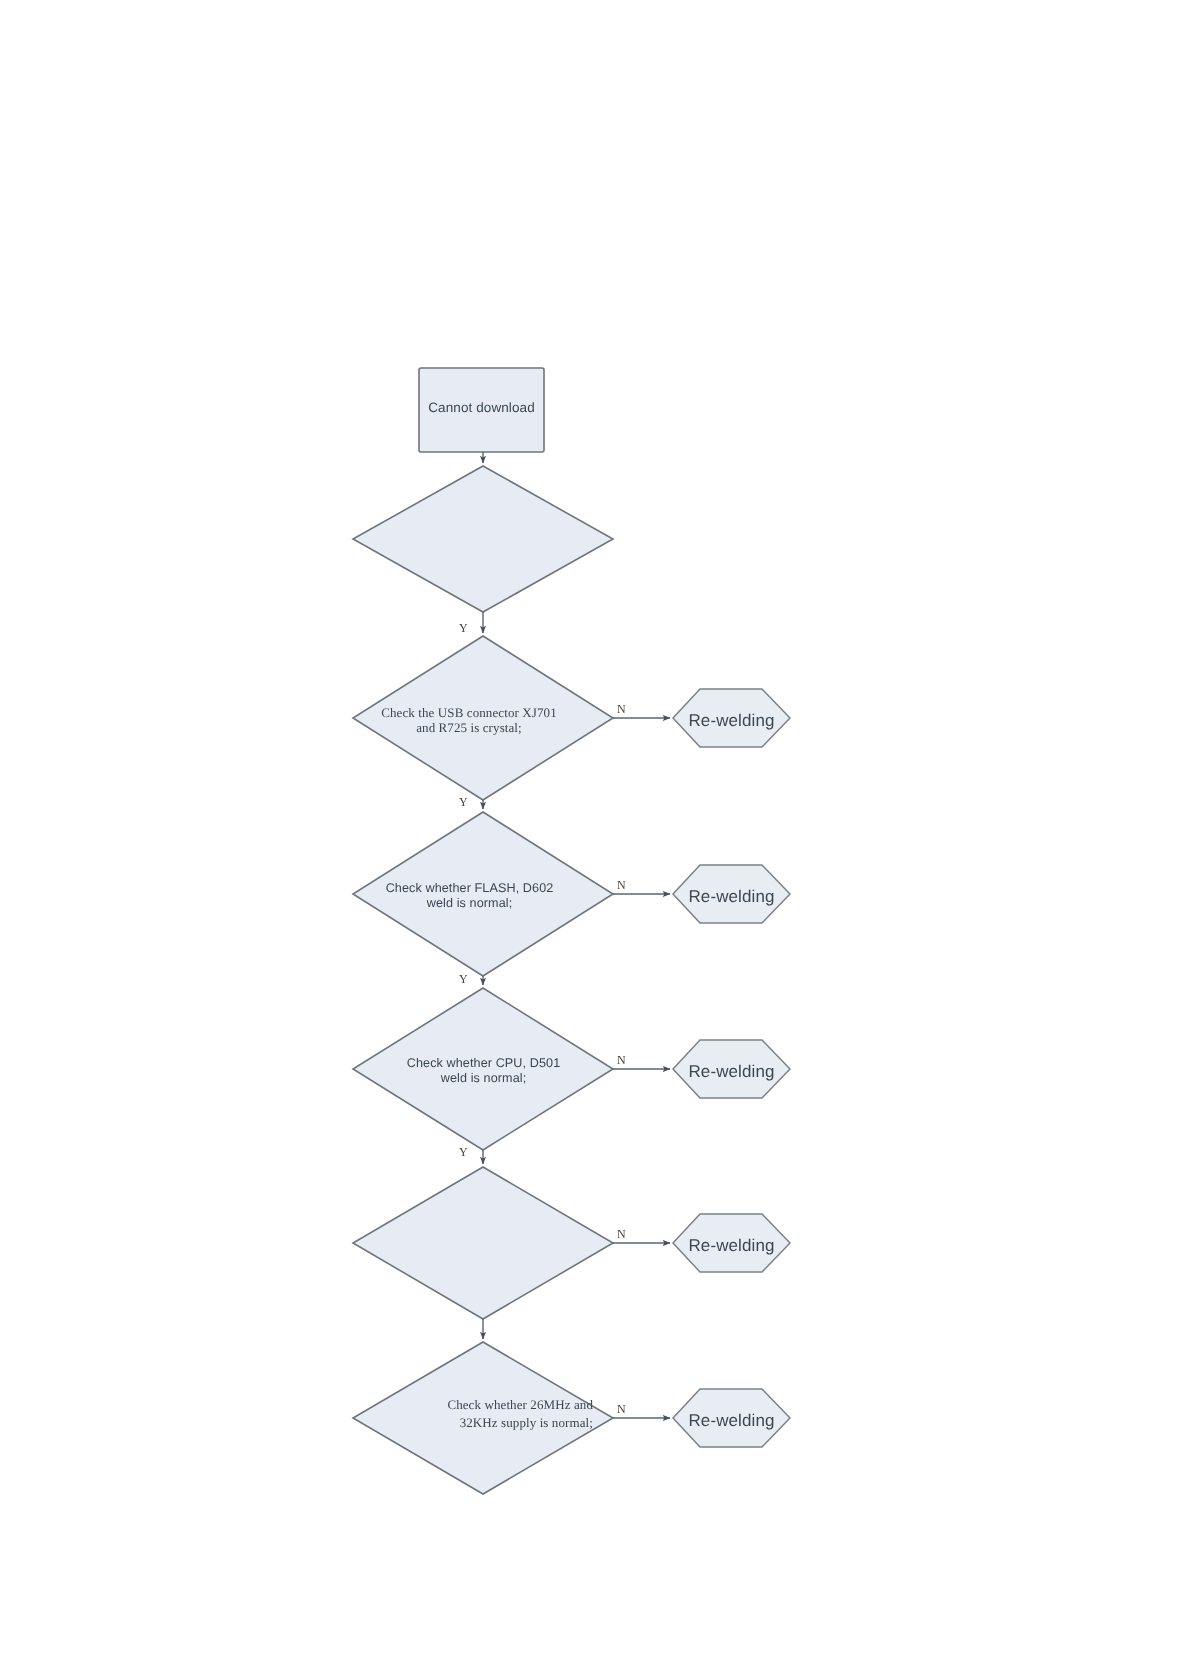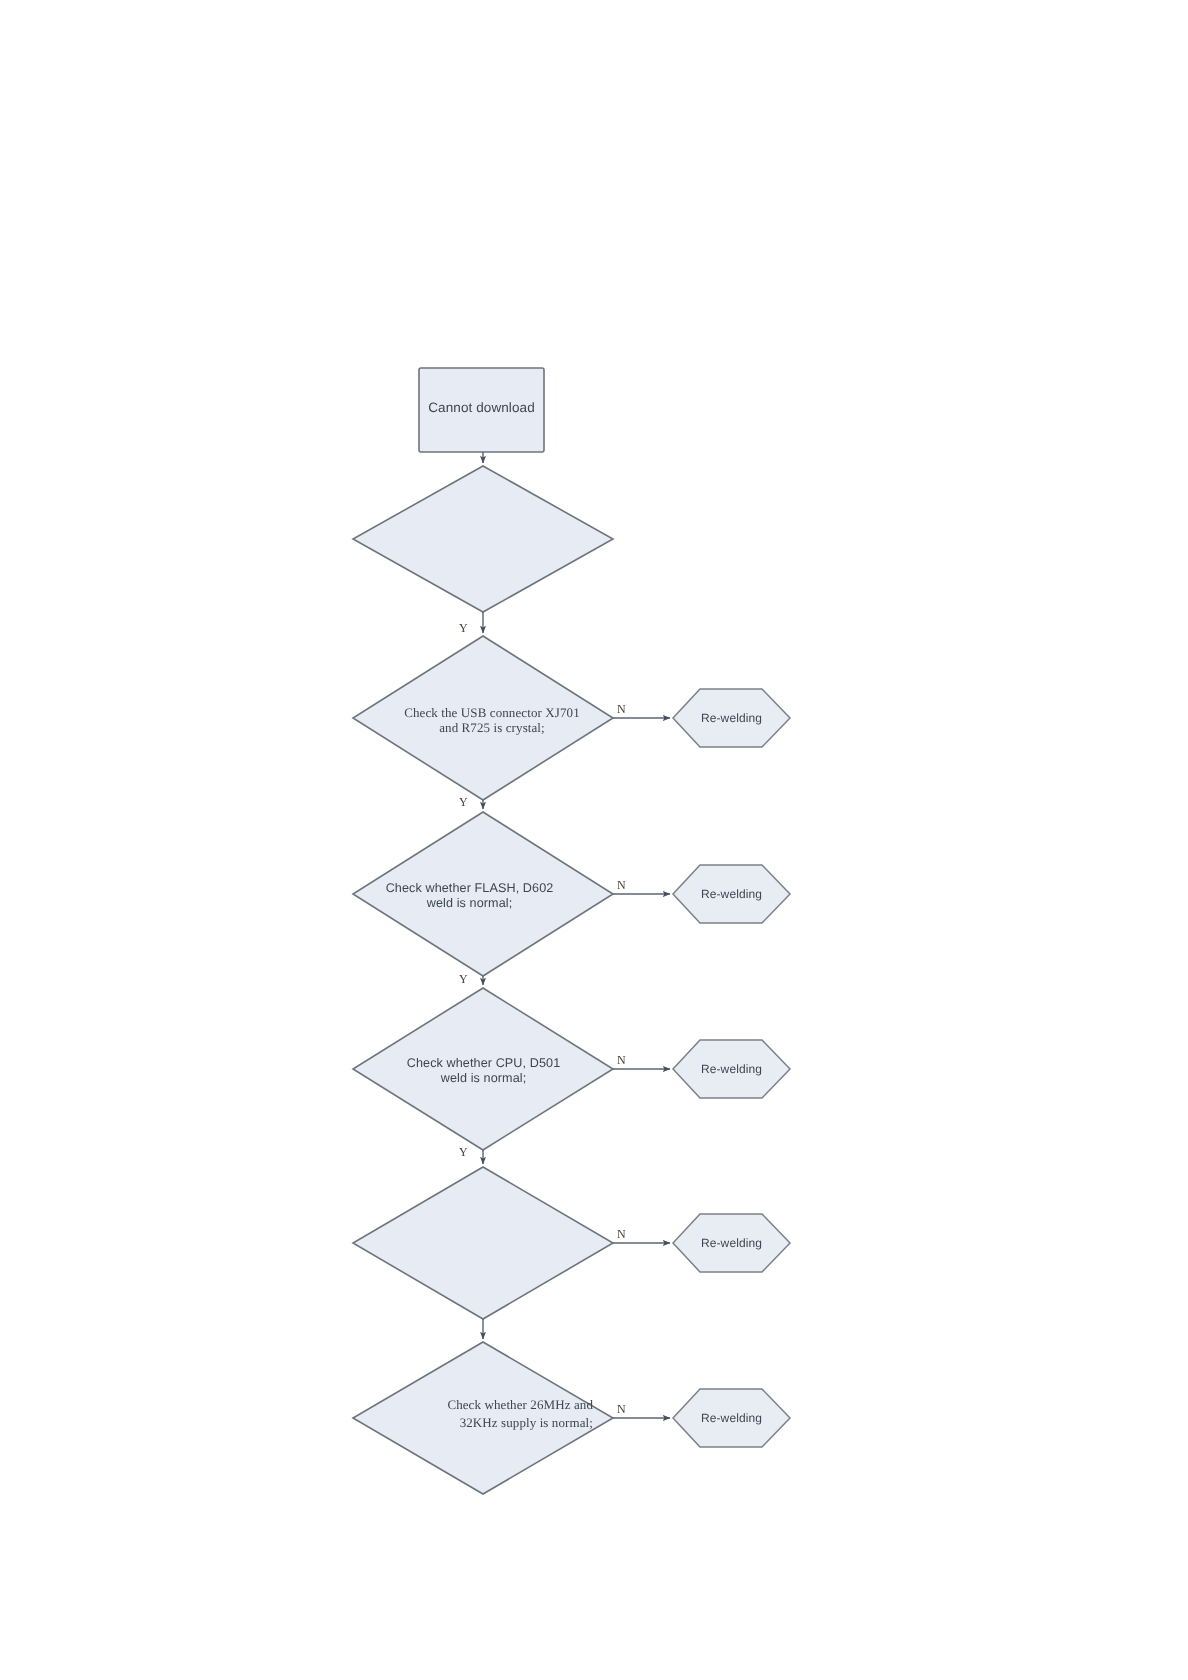--- a/index.html
+++ b/index.html
@@ -44,21 +44,21 @@
   }
   .lbl-diamond-sans {
     font-size: 12.6px;
     font-family: "Liberation Sans", sans-serif;
   }
   .lbl-diamond-serif {
     font-size: 13px;
     font-family: "Liberation Serif", serif;
   }
   .lbl-hex {
-    font-size: 12px;
+    font-size: 17px;
     font-family: "Liberation Sans", sans-serif;
   }
   .edge-label {
     position: absolute;
     font-family: "Liberation Serif", serif;
     font-size: 12px;
     color: #4a4038;
     pointer-events: none;
   }
   .shape-fill {
@@ -128,21 +128,21 @@
     <line class="conn" x1="613" y1="718" x2="670" y2="718" marker-end="url(#arrow)"></line>
     <line class="conn" x1="613" y1="894" x2="670" y2="894" marker-end="url(#arrow)"></line>
     <line class="conn" x1="613" y1="1069" x2="670" y2="1069" marker-end="url(#arrow)"></line>
     <line class="conn" x1="613" y1="1243" x2="670" y2="1243" marker-end="url(#arrow)"></line>
     <line class="conn" x1="613" y1="1418" x2="670" y2="1418" marker-end="url(#arrow)"></line>
   </svg>
 
   <div class="node-label lbl-start" style="left:419px; top:400px; width:125px;">Cannot download</div>
 
 
-  <div class="node-label lbl-diamond-serif" style="left:372px; top:705px; width:240px;">
+  <div class="node-label lbl-diamond-serif" style="left:349px; top:705px; width:240px;">
     <div>Check the USB connector XJ701</div>
     <div>and R725 is crystal;</div>
   </div>
 
   <div class="node-label lbl-diamond-sans" style="left:352px; top:881px; width:235px;">
     <div>Check whether FLASH, D602</div>
     <div>weld is normal;</div>
   </div>
 
   <div class="node-label lbl-diamond-sans" style="left:366px; top:1056px; width:235px;">

